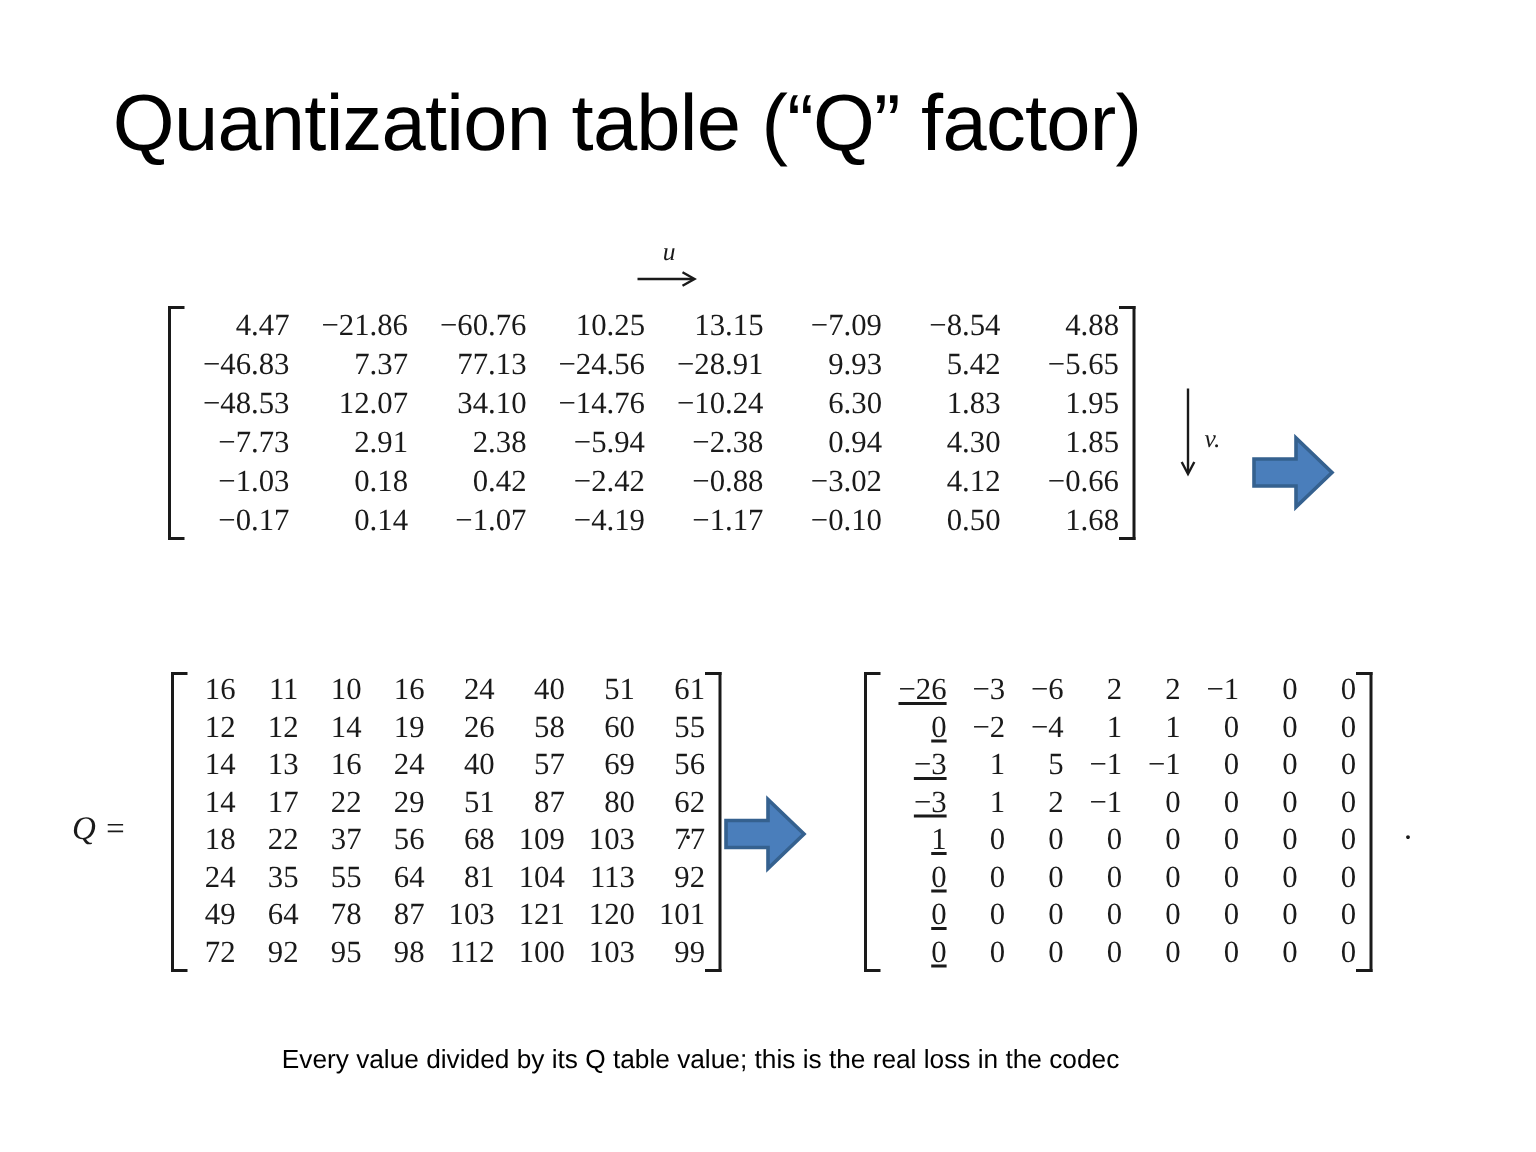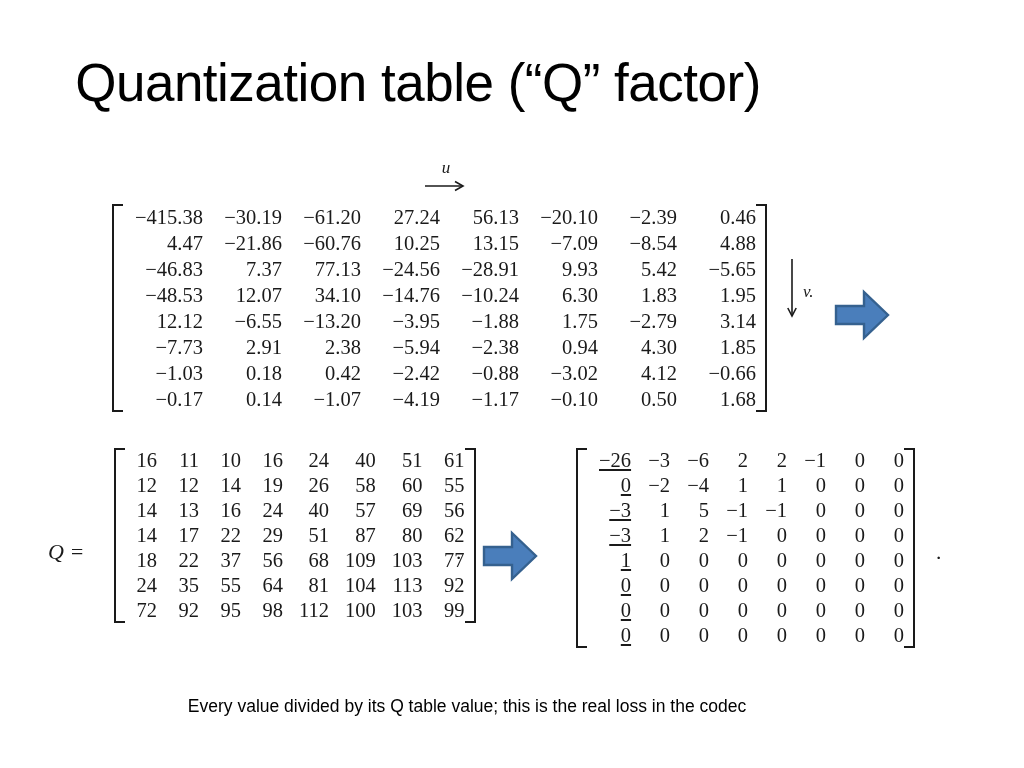--- a/index.html
+++ b/index.html
@@ -220,30 +220,20 @@
       <polyline points="31,1.5 39,6 31,10.5" fill="none" stroke="#1a1a1a" stroke-width="1.6"></polyline>
     </svg>
   </div>
 </div>
 
 <div class="matrix-wrap" id="dct-matrix">
   <div class="bracket left"></div>
   <table class="mat">
     <tbody>
       <tr>
-        <td>−415.38</td>
-        <td>−30.19</td>
-        <td>−61.20</td>
-        <td>27.24</td>
-        <td>56.13</td>
-        <td>−20.10</td>
-        <td>−2.39</td>
-        <td>0.46</td>
-      </tr>
-      <tr>
         <td>4.47</td>
         <td>−21.86</td>
         <td>−60.76</td>
         <td>10.25</td>
         <td>13.15</td>
         <td>−7.09</td>
         <td>−8.54</td>
         <td>4.88</td>
       </tr>
       <tr>
@@ -260,30 +250,20 @@
         <td>−48.53</td>
         <td>12.07</td>
         <td>34.10</td>
         <td>−14.76</td>
         <td>−10.24</td>
         <td>6.30</td>
         <td>1.83</td>
         <td>1.95</td>
       </tr>
       <tr>
-        <td>12.12</td>
-        <td>−6.55</td>
-        <td>−13.20</td>
-        <td>−3.95</td>
-        <td>−1.88</td>
-        <td>1.75</td>
-        <td>−2.79</td>
-        <td>3.14</td>
-      </tr>
-      <tr>
         <td>−7.73</td>
         <td>2.91</td>
         <td>2.38</td>
         <td>−5.94</td>
         <td>−2.38</td>
         <td>0.94</td>
         <td>4.30</td>
         <td>1.85</td>
       </tr>
       <tr>
@@ -387,20 +367,30 @@
         <td>24</td>
         <td>35</td>
         <td>55</td>
         <td>64</td>
         <td>81</td>
         <td>104</td>
         <td>113</td>
         <td>92</td>
       </tr>
       <tr>
+        <td>49</td>
+        <td>64</td>
+        <td>78</td>
+        <td>87</td>
+        <td>103</td>
+        <td>121</td>
+        <td>120</td>
+        <td>101</td>
+      </tr>
+      <tr>
         <td>72</td>
         <td>92</td>
         <td>95</td>
         <td>98</td>
         <td>112</td>
         <td>100</td>
         <td>103</td>
         <td>99</td>
       </tr>
     </tbody>

